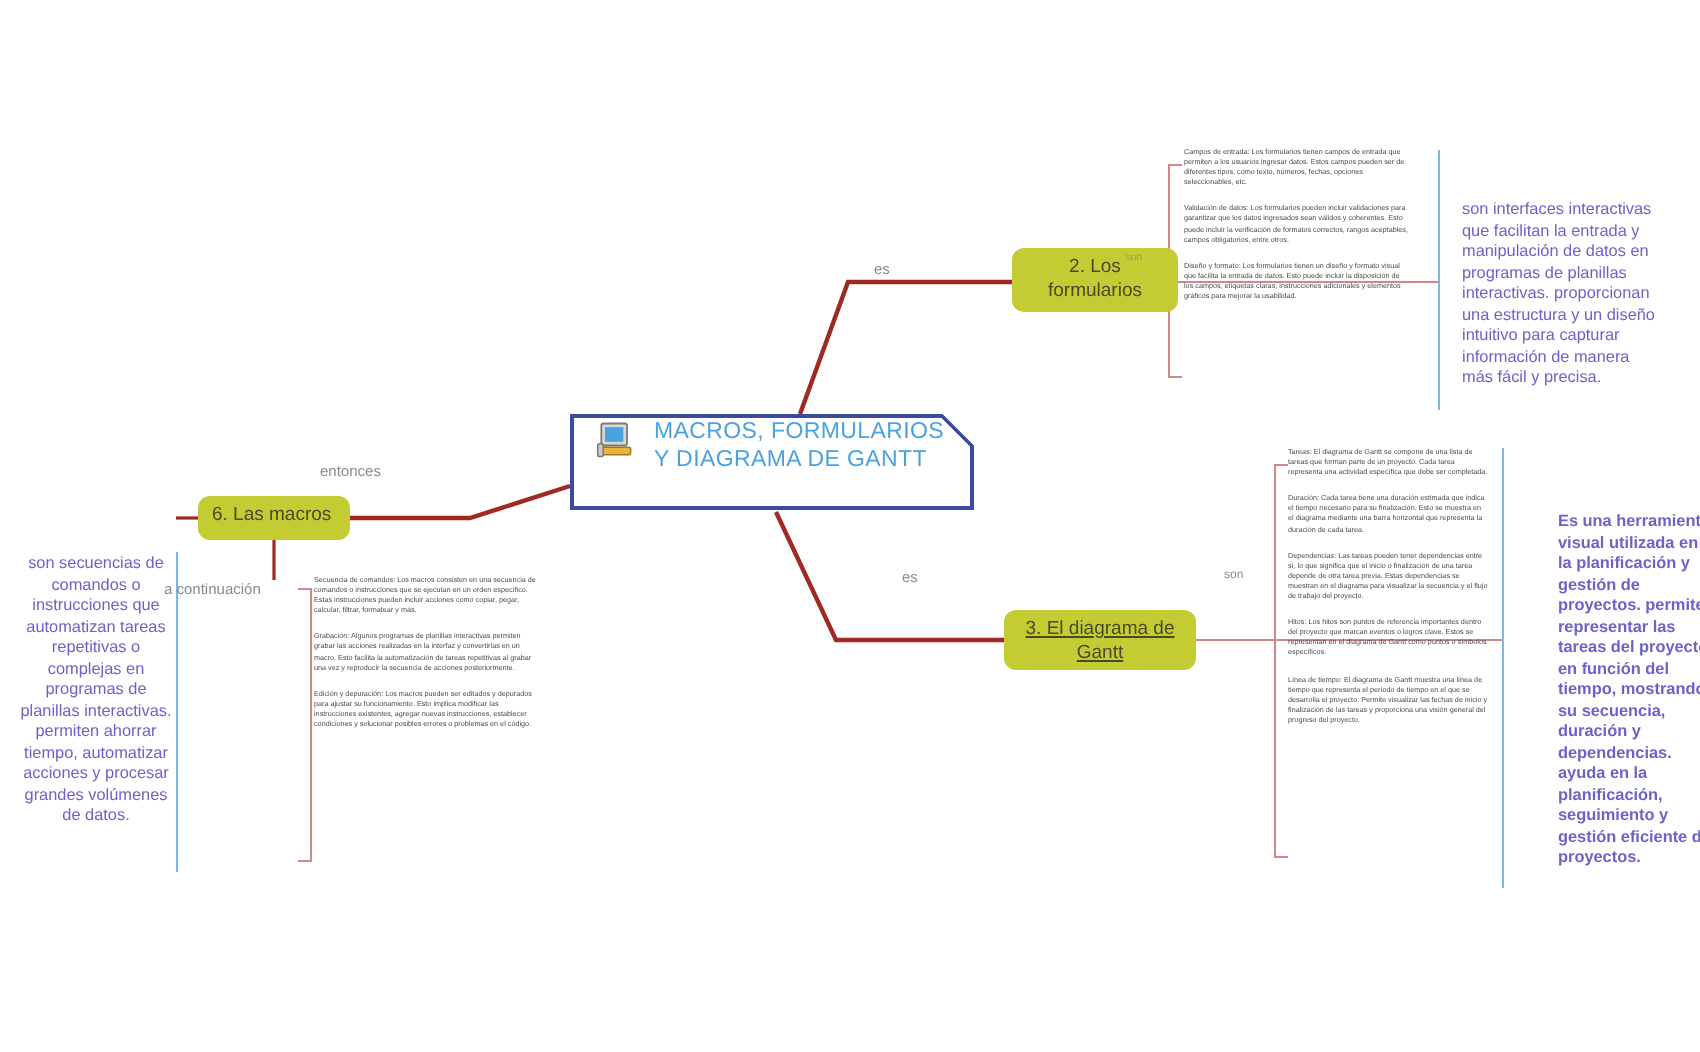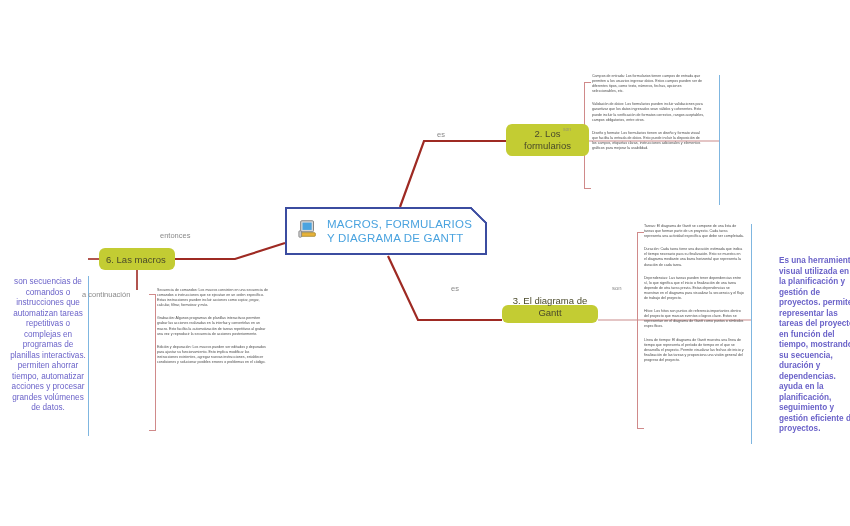--- a/index.html
+++ b/index.html
@@ -34,21 +34,20 @@
   .center-node {
     position: absolute;
     left: 285px;
     top: 207px;
     width: 202px;
     height: 48px;
     background: #ffffff;
     border: 2px solid #3b4ca0;
     box-sizing: border-box;
     display: flex;
-    align-items: center;
     padding-left: 10px;
   }
   .center-fold {
     position: absolute;
     right: -2px;
     top: -2px;
     width: 0;
     height: 0;
     border-left: 16px solid transparent;
     border-top: 16px solid #ffffff;
@@ -72,29 +71,29 @@
 
   
   .branch {
     position: absolute;
     background: #c3cc33;
     border-radius: 6px;
     color: #4a4a2a;
     font-size: 9.5px;
     line-height: 12px;
     display: flex;
-    align-items: flex-end;
+    align-items: flex-start;
     justify-content: center;
     text-align: center;
     box-sizing: border-box;
     padding: 4px 2px;
   }
   .branch.macros   { left: 99px;  top: 248px; width: 76px;  height: 22px; justify-content: flex-start; padding-left: 7px; }
   .branch.forms    { left: 506px; top: 124px; width: 83px;  height: 32px; }
-  .branch.gantt    { left: 502px; top: 305px; width: 96px;  height: 18px; }
+  .branch.gantt    { left: 502px; top: 305px; width: 96px;  height: 30px; text-decoration: underline; }
 
   
   .rel-label {
     position: absolute;
     font-size: 7.5px;
     color: #8a8a8a;
     white-space: nowrap;
   }
   .rel-es        { left: 437px; top: 130px; }
   .rel-son-1     { left: 563px; top: 126px; font-size: 5px; color: #9a9a6a; }
@@ -234,15 +233,16 @@
 
   <div class="detail-col col-gantt">
     <p>Tareas: El diagrama de Gantt se compone de una lista de tareas que forman parte de un proyecto. Cada tarea representa una actividad específica que debe ser completada.</p>
     <p>Duración: Cada tarea tiene una duración estimada que indica el tiempo necesario para su finalización. Esto se muestra en el diagrama mediante una barra horizontal que representa la duración de cada tarea.</p>
     <p>Dependencias: Las tareas pueden tener dependencias entre sí, lo que significa que el inicio o finalización de una tarea depende de otra tarea previa. Estas dependencias se muestran en el diagrama para visualizar la secuencia y el flujo de trabajo del proyecto.</p>
     <p>Hitos: Los hitos son puntos de referencia importantes dentro del proyecto que marcan eventos o logros clave. Estos se representan en el diagrama de Gantt como puntos o símbolos específicos.</p>
     <p>Línea de tiempo: El diagrama de Gantt muestra una línea de tiempo que representa el período de tiempo en el que se desarrolla el proyecto. Permite visualizar las fechas de inicio y finalización de las tareas y proporciona una visión general del progreso del proyecto.</p>
   </div>
 
   <div class="summary sum-macros">son secuencias de comandos o instrucciones que automatizan tareas repetitivas o complejas en programas de planillas interactivas. permiten ahorrar tiempo, automatizar acciones y procesar grandes volúmenes de datos.</div>
+  <div class="summary sum-forms">son interfaces interactivas que facilitan la entrada y manipulación de datos en programas de planillas interactivas. proporcionan una estructura y un diseño intuitivo para capturar información de manera más fácil y precisa.</div>
   <div class="summary sum-gantt">Es una herramienta visual utilizada en la planificación y gestión de proyectos. permite representar las tareas del proyecto en función del tiempo, mostrando su secuencia, duración y dependencias. ayuda en la planificación, seguimiento y gestión eficiente de proyectos.</div>
 
 </div>
 
 </body></html>

